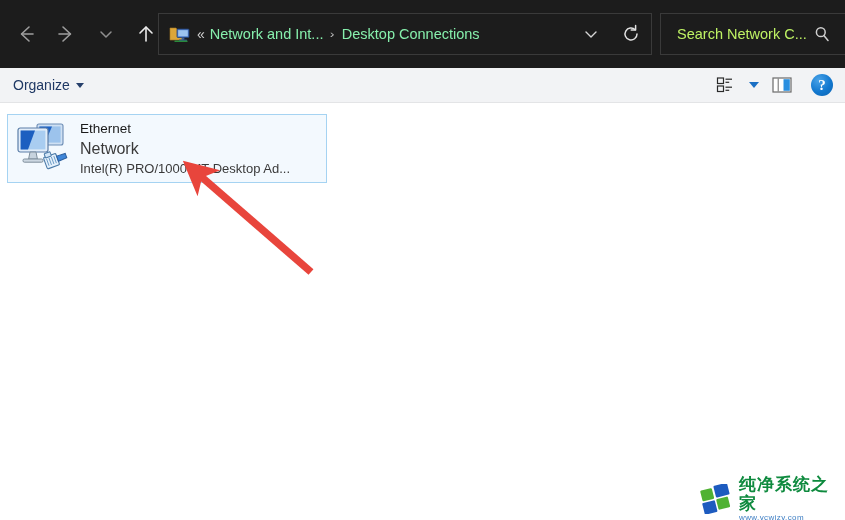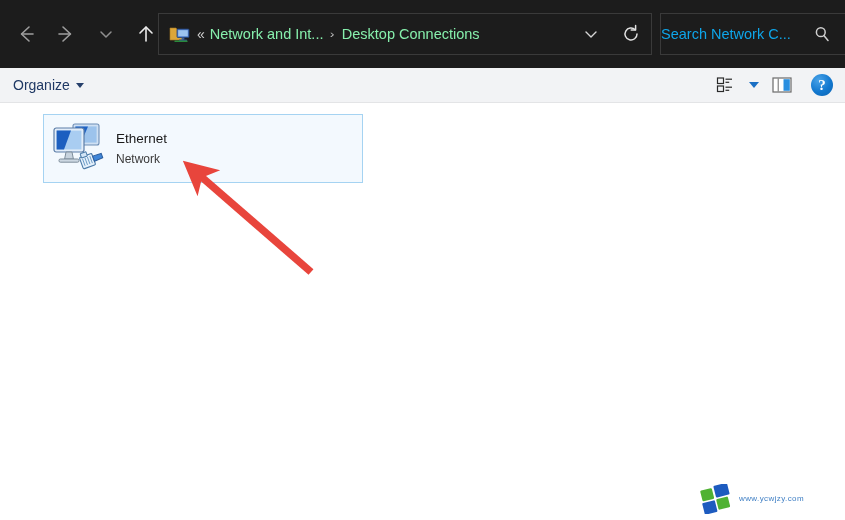--- a/index.html
+++ b/index.html
@@ -92,23 +92,23 @@
     width: 185px;
     height: 42px;
     border: 1px solid #3a3a3a;
     border-right: none;
     background: #1c1c1c;
     display: flex;
     align-items: center;
     box-sizing: border-box;
   }
   .search-ph {
-    color: #0ea5e9;
+    color: #bef264;
     font-size: 14.5px;
-    margin-left: 0;
+    margin-left: 16px;
     white-space: nowrap;
     overflow: hidden;
     flex: 1 1 auto;
   }
   .search-ico {
     margin-right: 14px;
     flex: none;
     display: flex;
     align-items: center;
   }
@@ -183,21 +183,20 @@
   .conn-item {
     position: absolute;
     left: 7px; top: 11px;
     width: 320px;
     height: 69px;
     border: 1px solid #a5d3f2;
     background: #f3f9fe;
     box-sizing: border-box;
     display: flex;
     align-items: center;
-    margin-left: 36px;
   }
   .conn-icon {
     width: 62px;
     height: 58px;
     flex: none;
     margin-left: 4px;
     position: relative;
   }
   .conn-text {
     display: flex;
@@ -207,21 +206,21 @@
     overflow: hidden;
   }
   .conn-name {
     color: #1a1a1a;
     font-size: 13.5px;
     line-height: 20px;
     white-space: nowrap;
   }
   .conn-sub {
     color: #3a3a3a;
-    font-size: 12px;
+    font-size: 16px;
     line-height: 20px;
     white-space: nowrap;
   }
   .conn-dev {
     color: #3a3a3a;
     font-size: 13px;
     line-height: 20px;
     white-space: nowrap;
     overflow: hidden;
   }
@@ -403,20 +402,21 @@
             <line x1="5.2" y1="6" x2="5.2" y2="13.5" stroke="#6b9cc6" stroke-width="0.9"></line>
             <line x1="7.8" y1="6" x2="7.8" y2="13.5" stroke="#6b9cc6" stroke-width="0.9"></line>
             <line x1="10.4" y1="6" x2="10.4" y2="13.5" stroke="#6b9cc6" stroke-width="0.9"></line>
             <path d="M13 7 L22 7.4 L22 12 L13 12.5 Z" fill="#3f86d8" stroke="#2b5e9e" stroke-width="1"></path>
           </g>
         </svg>
       </div>
       <div class="conn-text">
         <span class="conn-name">Ethernet</span>
         <span class="conn-sub">Network</span>
+        <span class="conn-dev">Intel(R) PRO/1000 MT Desktop Ad...</span>
       </div>
     </div>
 
   </div>
 
   <svg class="annot">
     <defs>
       <marker id="ahead" markerWidth="5" markerHeight="5" refX="2.1" refY="2.5" orient="auto" markerUnits="strokeWidth">
         <path d="M0,0.2 L4.6,2.5 L0,4.8 L1.2,2.5 Z" fill="#e8453c"></path>
       </marker>
@@ -429,17 +429,18 @@
       <svg width="34" height="30" viewBox="0 0 34 30">
         <g transform="rotate(-14 17 15)">
           <rect x="2.5" y="3" width="12" height="11" rx="1.2" fill="#4fb233"></rect>
           <rect x="16.5" y="1.5" width="14" height="12" rx="1.2" fill="#1d5bbf"></rect>
           <rect x="1.5" y="15.5" width="13" height="12" rx="1.2" fill="#1d5bbf"></rect>
           <rect x="16" y="15" width="12" height="11" rx="1.2" fill="#4fb233"></rect>
         </g>
       </svg>
     </span>
     <span class="wm-txt">
+      <span class="wm-cn">纯净系统之家</span>
       <span class="wm-url">www.ycwjzy.com</span>
     </span>
   </div>
 
 </div>
 
 </body></html>

